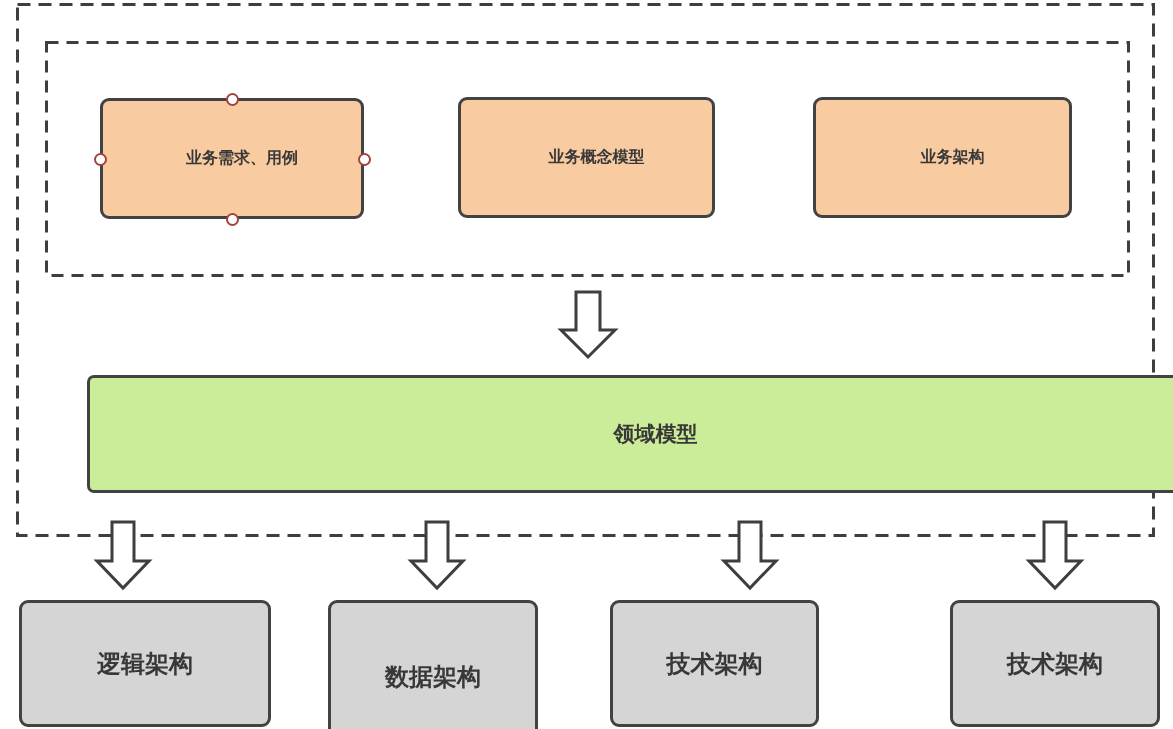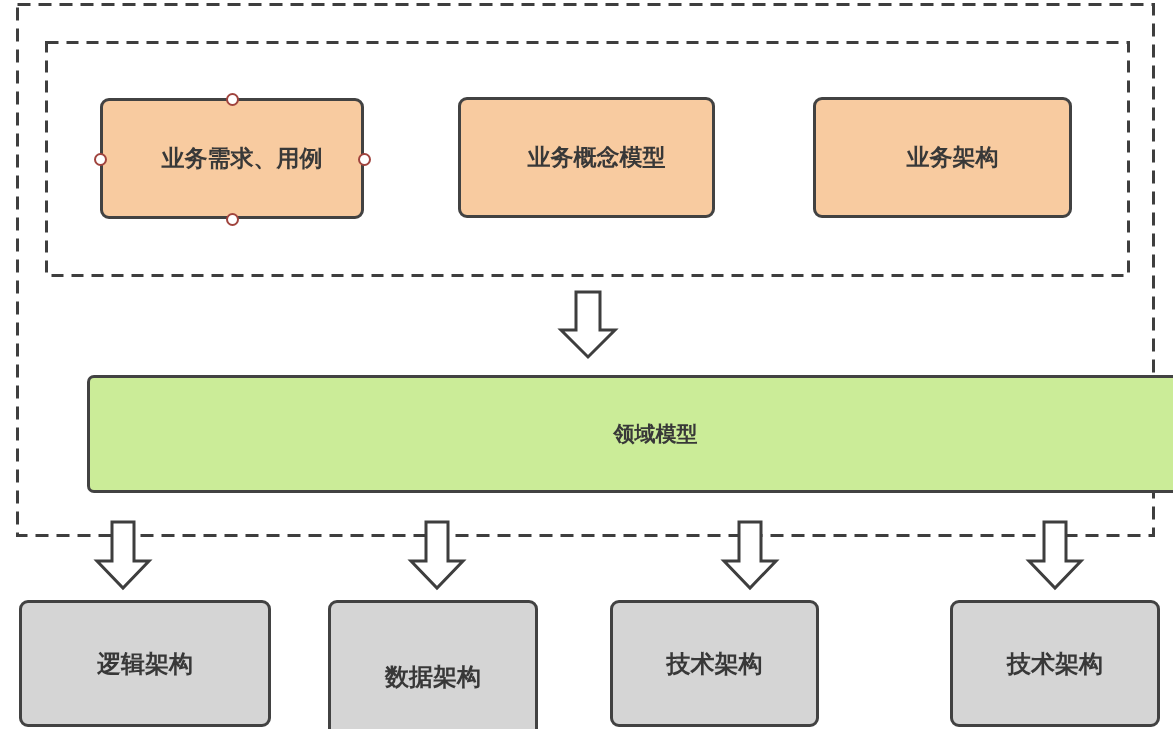--- a/index.html
+++ b/index.html
@@ -29,21 +29,21 @@
     display: flex;
     align-items: center;
     justify-content: center;
     text-align: center;
     font-weight: bold;
     color: #383838;
     z-index: 2;
   }
   .business-box {
     background: #F8CBA0;
-    font-size: 23px;
+    font-size: 16px;
     padding-left: 20px;
   }
   .domain-box {
     background: #CBEC98;
     border-radius: 7px;
     font-size: 21px;
   }
   .arch-box {
     background: #D5D5D5;
     font-size: 24px;

